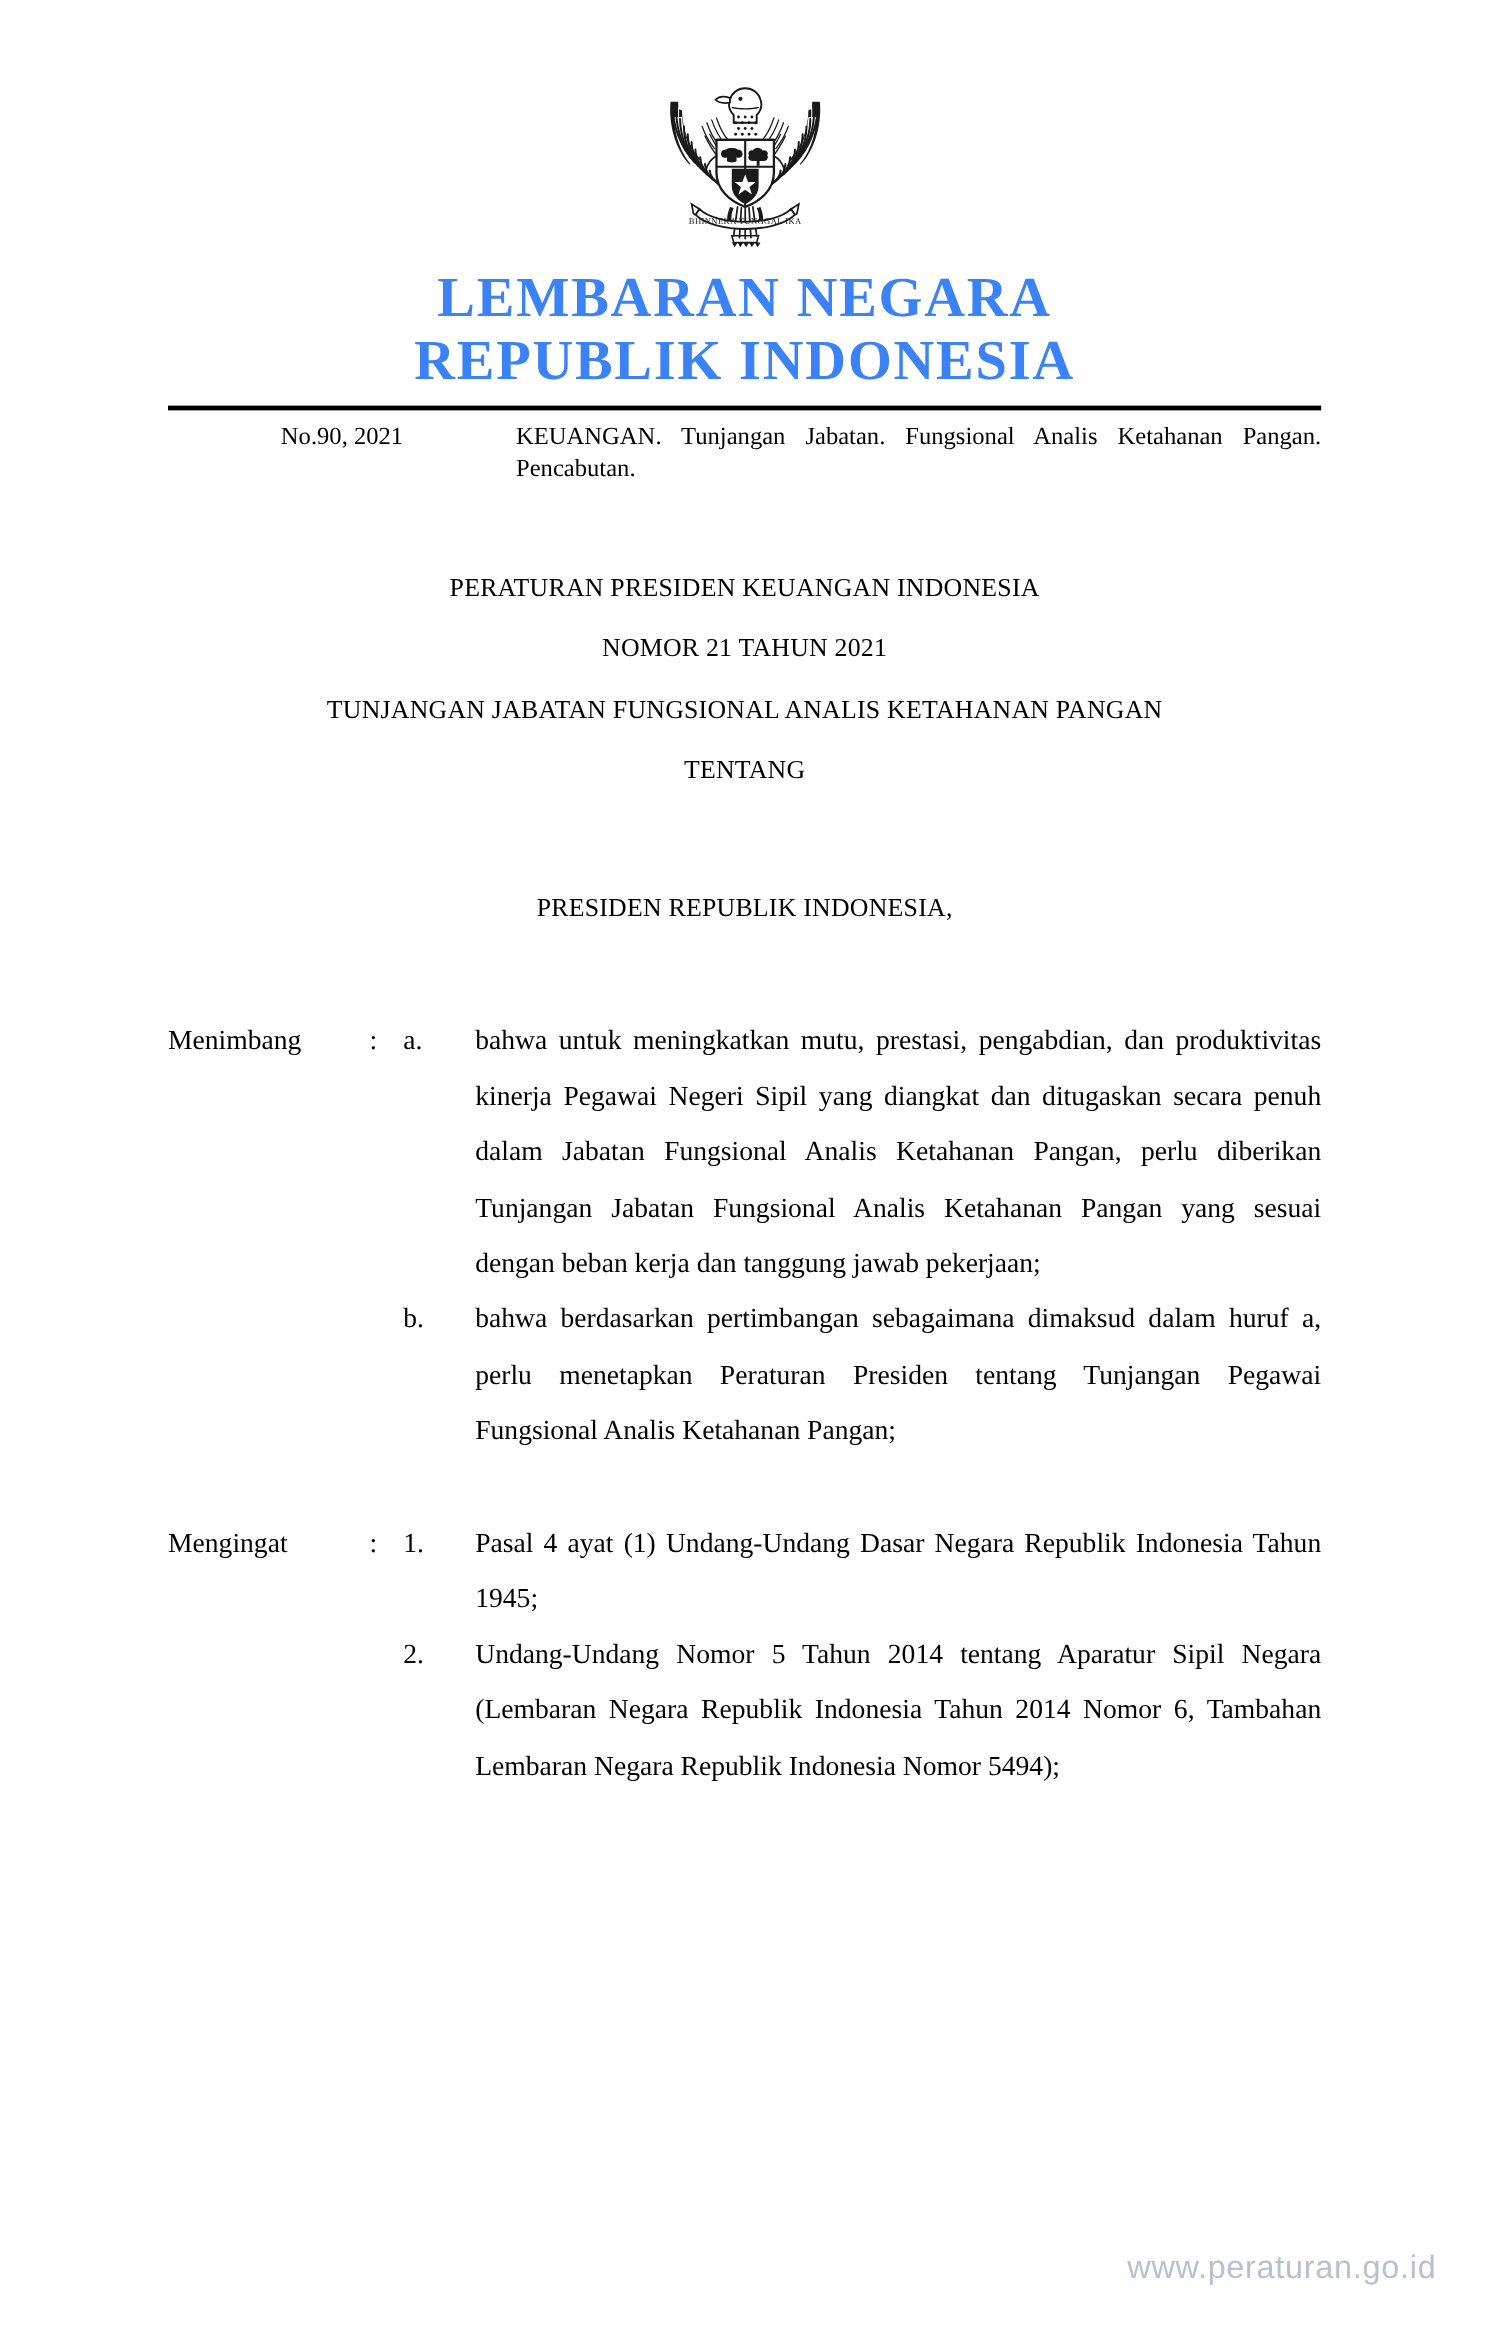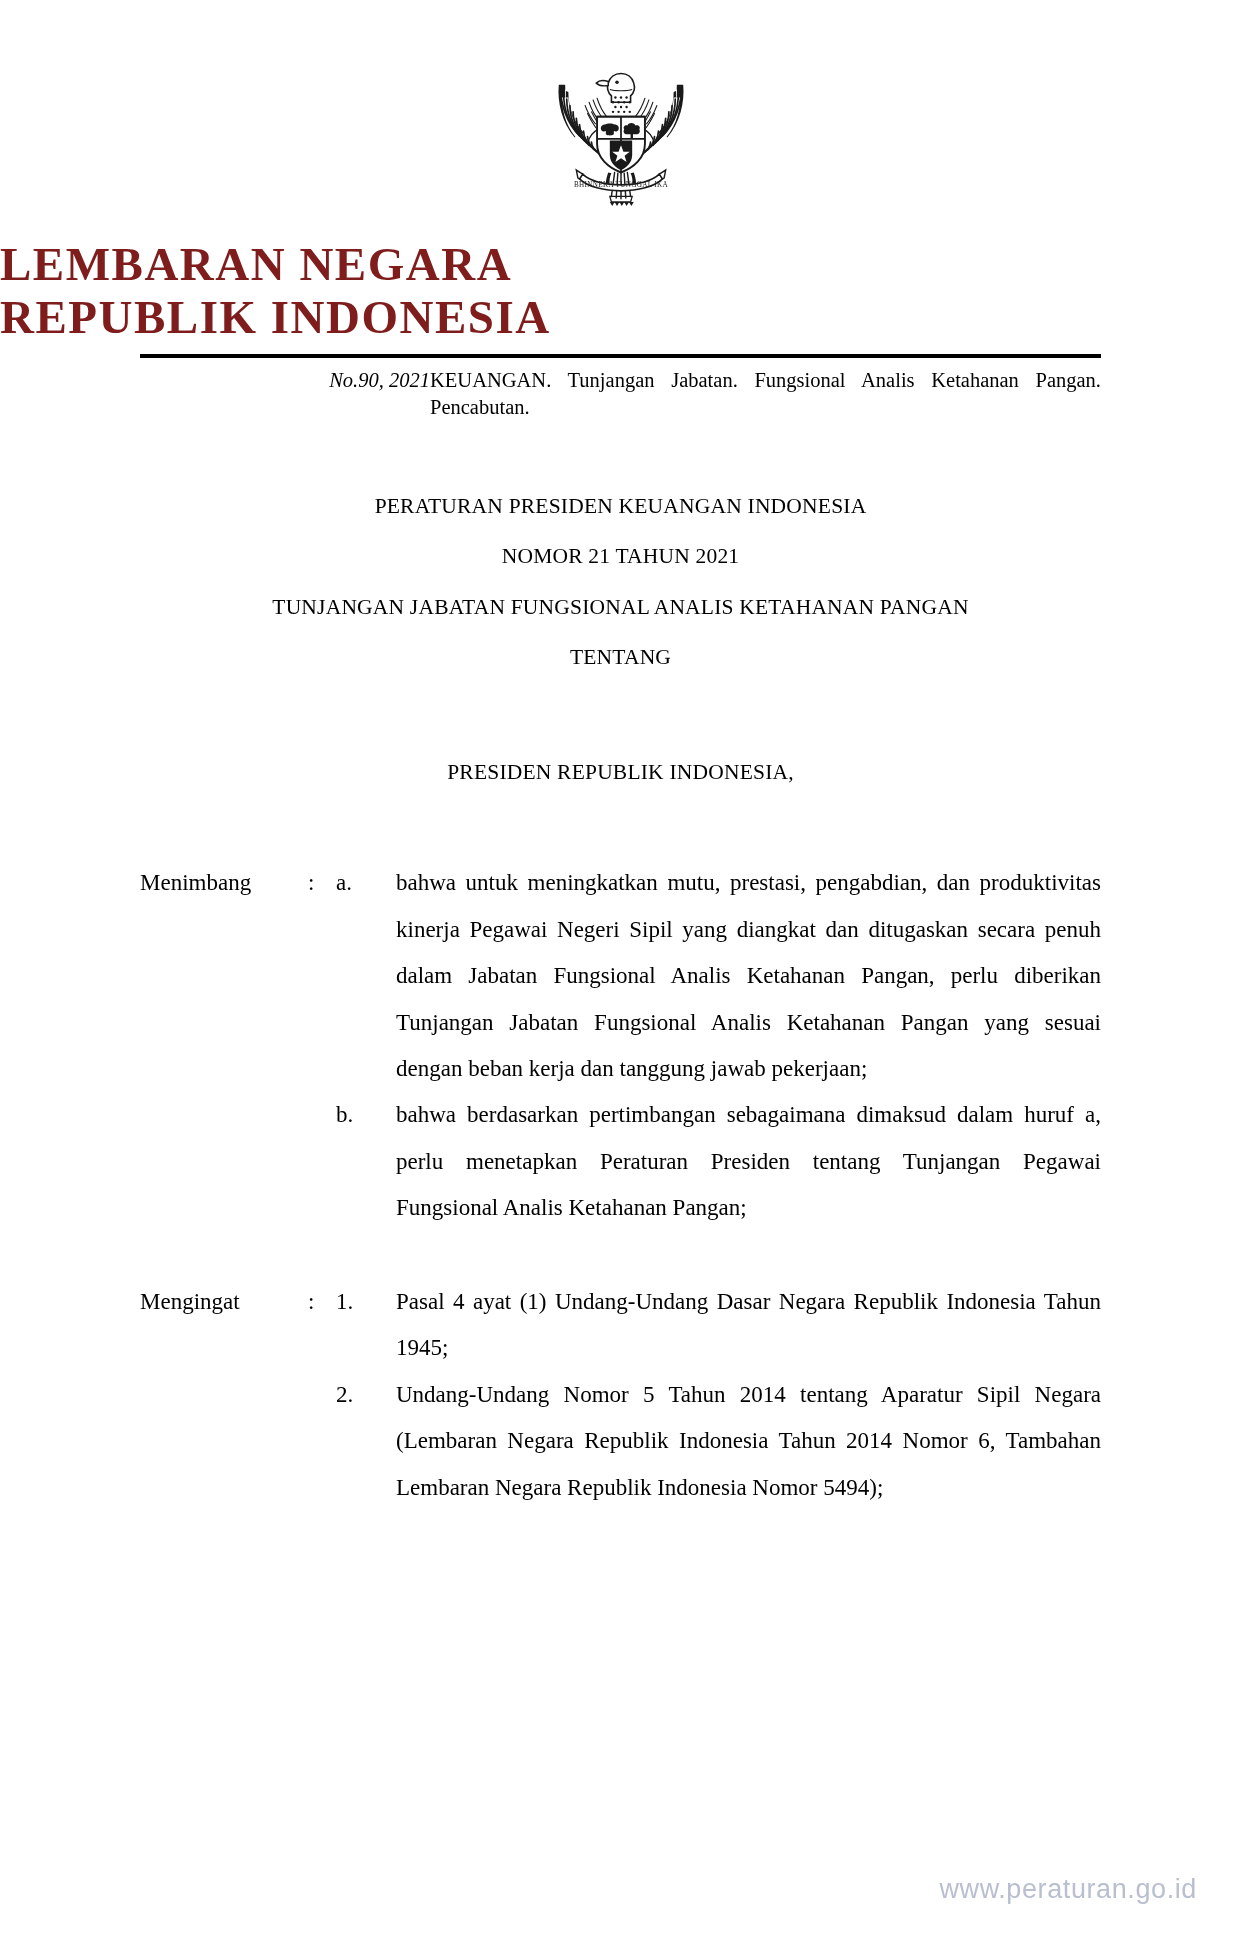--- a/index.html
+++ b/index.html
@@ -19,35 +19,36 @@
 
   .page {
     position: absolute;
     inset: 0;
     padding: 0;
   }
 
   
   .masthead {
     padding-top: 56px;
+    text-align: center;
   }
   .emblem {
     width: 160px;
     height: 150px;
     margin: 0 auto;
     display: block;
   }
   .masthead-title {
     font-family: "Liberation Serif", "DejaVu Serif", serif;
     font-weight: bold;
     font-size: 47px;
     letter-spacing: 1.5px;
     line-height: 1.13;
-    margin-top: 32px;
-    color: #7f1d1d;
+    margin-top: 16px;
+    color: #3b82f6;
   }
   .masthead-title .line2 {
     display: block;
   }
 
   .rule {
     margin: 10px 140px 0 140px;
     border-top: 4px solid #000;
     height: 0;
   }
@@ -56,23 +57,22 @@
   .issue-row {
     margin: 9px 140px 0 140px;
     display: flex;
     align-items: flex-start;
     font-size: 20.5px;
     line-height: 1.33;
   }
   .issue-no {
     width: 290px;
     flex: 0 0 290px;
-    text-align: right;
+    text-align: center;
     white-space: nowrap;
-    font-style: italic;
   }
   .issue-subject {
     flex: 1 1 auto;
     text-align: justify;
     text-align-last: left;
     text-justify: inter-word;
   }
 
   
   .title-block {

